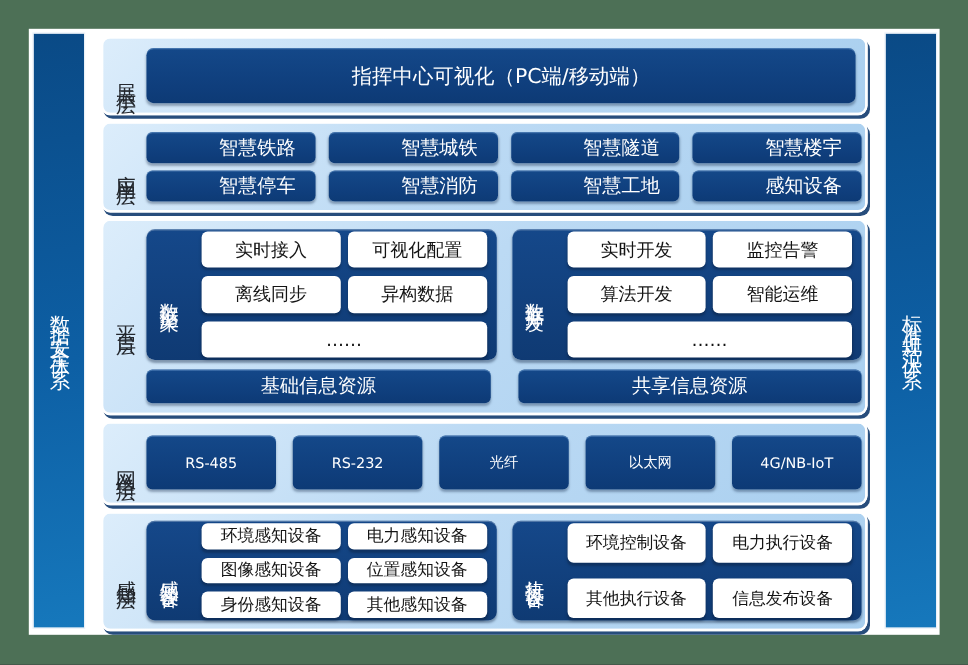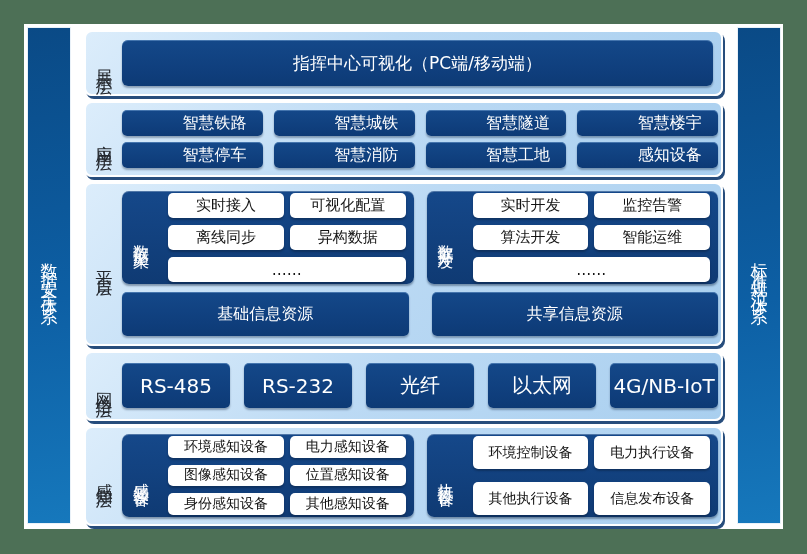--- a/index.html
+++ b/index.html
@@ -80,25 +80,25 @@
   .group-grid{flex:1;display:grid;grid-template-columns:1fr 1fr;gap:7px 6px;min-width:0;}
   .g-rows-3{grid-template-rows:repeat(3,1fr);}
   .g-rows-2{grid-template-rows:repeat(2,1fr);row-gap:13px;}
   .white-btn{
     background:#ffffff;border-radius:5px;color:#141414;
     display:flex;align-items:center;justify-content:center;
     font-size:15px;box-shadow:0 2px 2px rgba(10,30,60,0.45);
     white-space:nowrap;overflow:hidden;
   }
   .span2{grid-column:1 / -1;}
-  .res-row{display:flex;gap:23px;height:44px;}
+  .res-row{display:flex;gap:23px;height:28px;}
   .res-btn{flex:1;font-size:16px;}
   
   .p-network .panel-content{gap:14px;padding:10px 3px 11px 0;}
-  .net-btn{flex:1;font-size:20px;}
+  .net-btn{flex:1;font-size:12px;}
   
   .p-perception .panel-content{gap:13px;padding:6px 3px 7px 0;}
   .sense-btn{font-size:14px;}
 </style>
 </head>
 <body>
 
 <div class="stage">
   <div class="card"></div>
 

